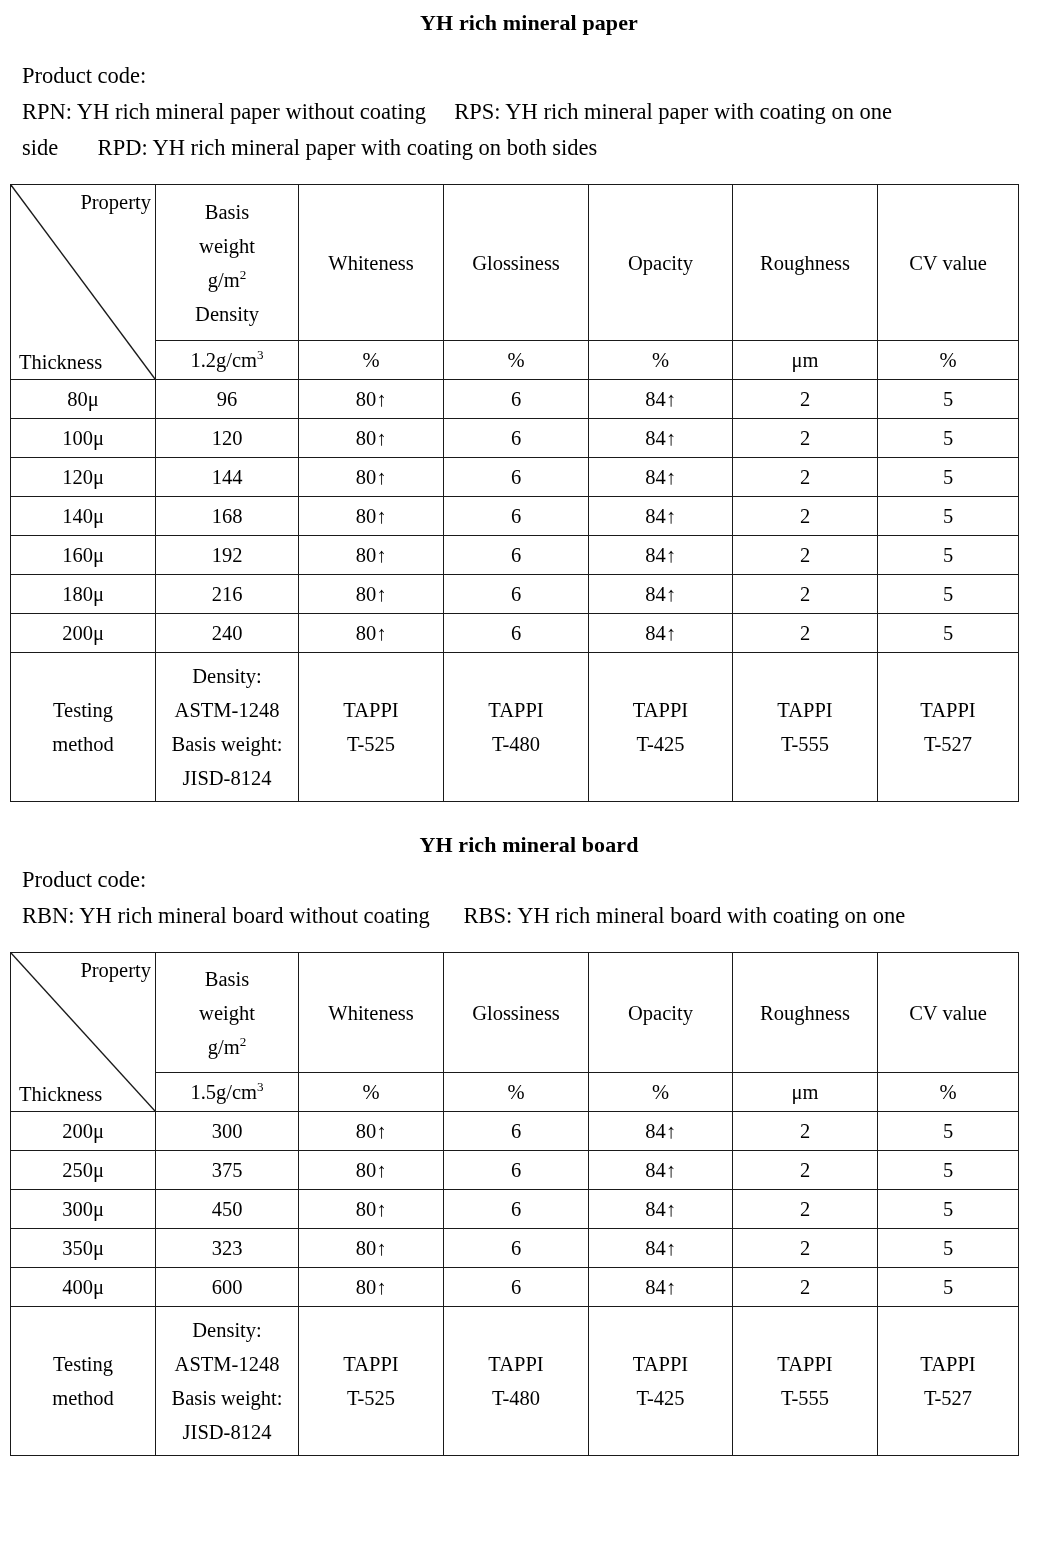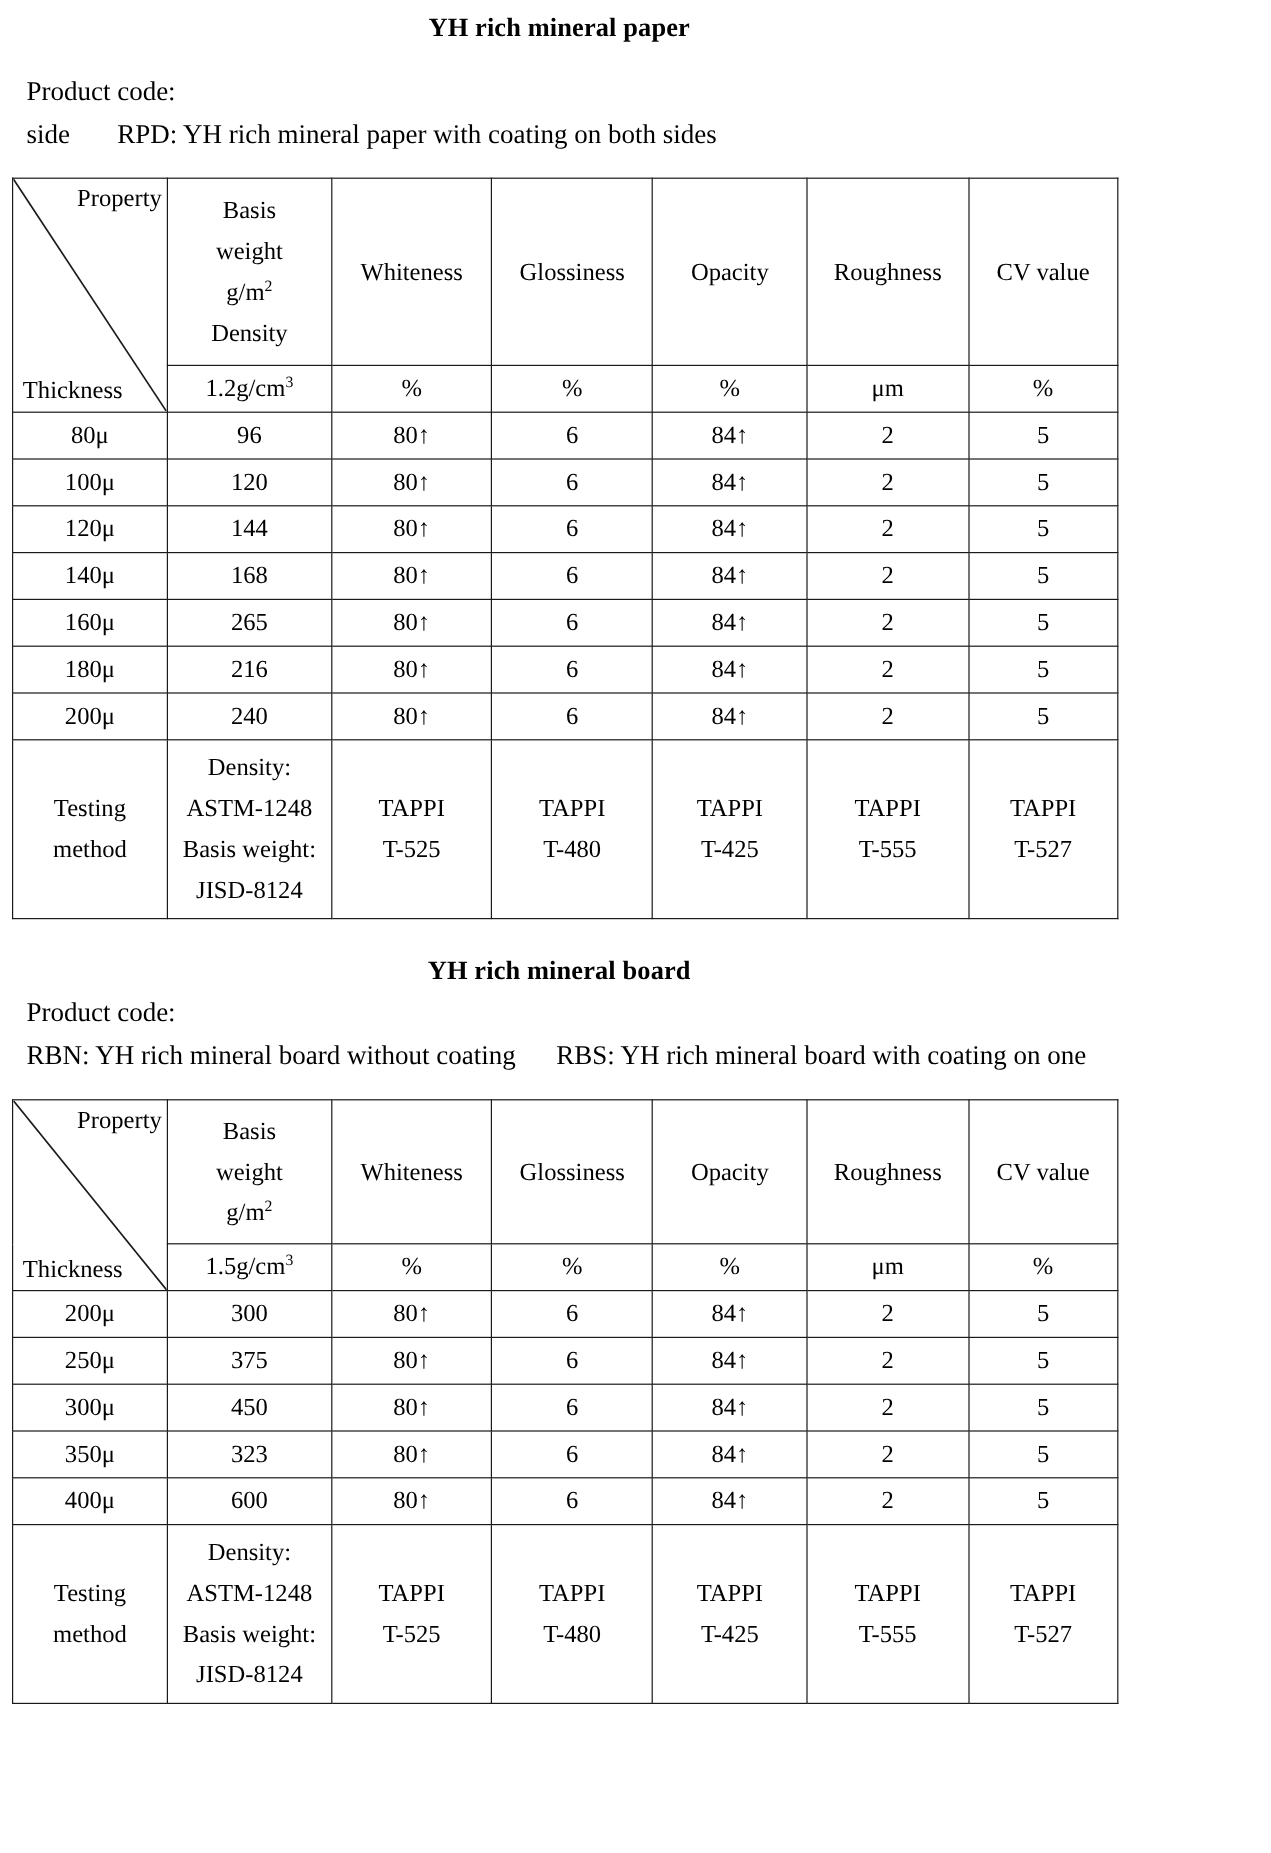--- a/index.html
+++ b/index.html
@@ -10,21 +10,21 @@
   body {
     width: 1059px;
     height: 1544px;
     font-family: "Liberation Serif", "DejaVu Serif", serif;
     color: #000000;
     position: relative;
     overflow: hidden;
   }
   .page {
     position: relative;
-    width: 932px;
+    width: 1058px;
     height: 1544px;
     box-sizing: border-box;
   }
 
   .section-title {
     text-align: center;
     font-weight: bold;
     font-size: 22px;
     letter-spacing: 0.1px;
   }
@@ -109,20 +109,21 @@
 <body>
 
 <div class="page">
 
   <div id="title-1" class="section-title">YH rich mineral paper</div>
 
   <div class="gap-a"></div>
 
   <div class="intro">
     <div class="line">Product code:</div>
+    <div class="line">RPN: YH rich mineral paper without coating     RPS: YH rich mineral paper with coating on one</div>
     <div class="line">side       RPD: YH rich mineral paper with coating on both sides</div>
   </div>
 
   <div class="gap-c"></div>
 
   <table class="spec">
     <colgroup>
       <col class="c-thk">
         <col class="c-bw">
         <col class="c-wh">
@@ -192,21 +193,21 @@
         <td class="datarow">140μ</td>
         <td class="datarow">168</td>
         <td class="datarow">80↑</td>
         <td class="datarow">6</td>
         <td class="datarow">84↑</td>
         <td class="datarow">2</td>
         <td class="datarow">5</td>
       </tr>
       <tr>
         <td class="datarow">160μ</td>
-        <td class="datarow">265</td>
+        <td class="datarow">192</td>
         <td class="datarow">80↑</td>
         <td class="datarow">6</td>
         <td class="datarow">84↑</td>
         <td class="datarow">2</td>
         <td class="datarow">5</td>
       </tr>
       <tr>
         <td class="datarow">180μ</td>
         <td class="datarow">216</td>
         <td class="datarow">80↑</td>

